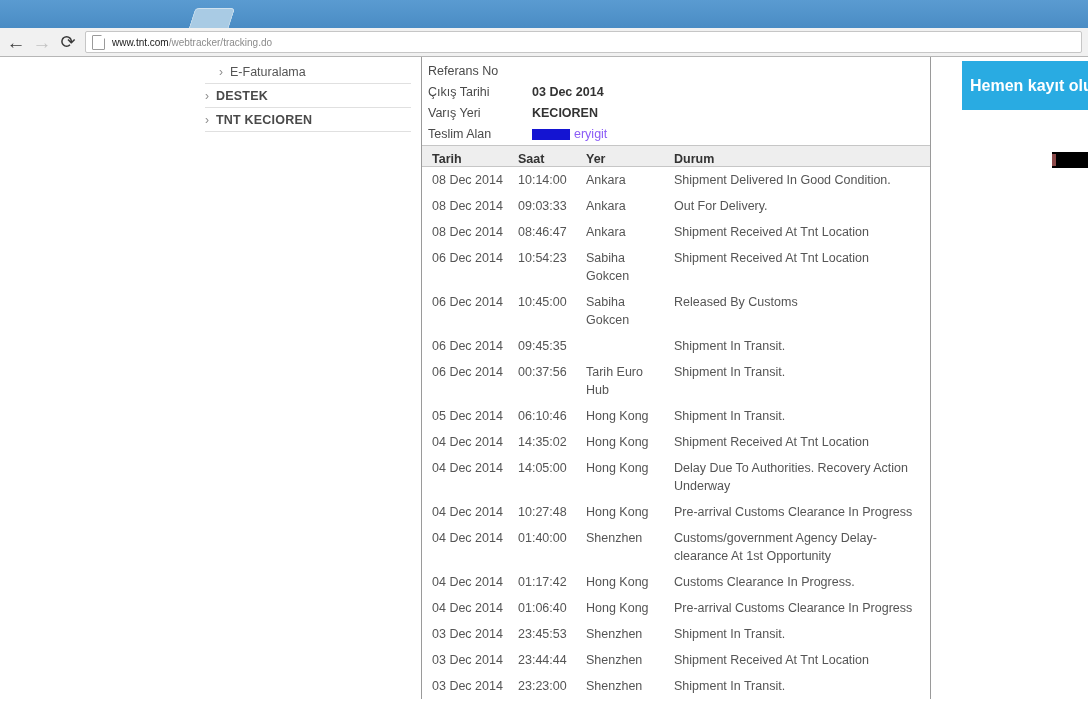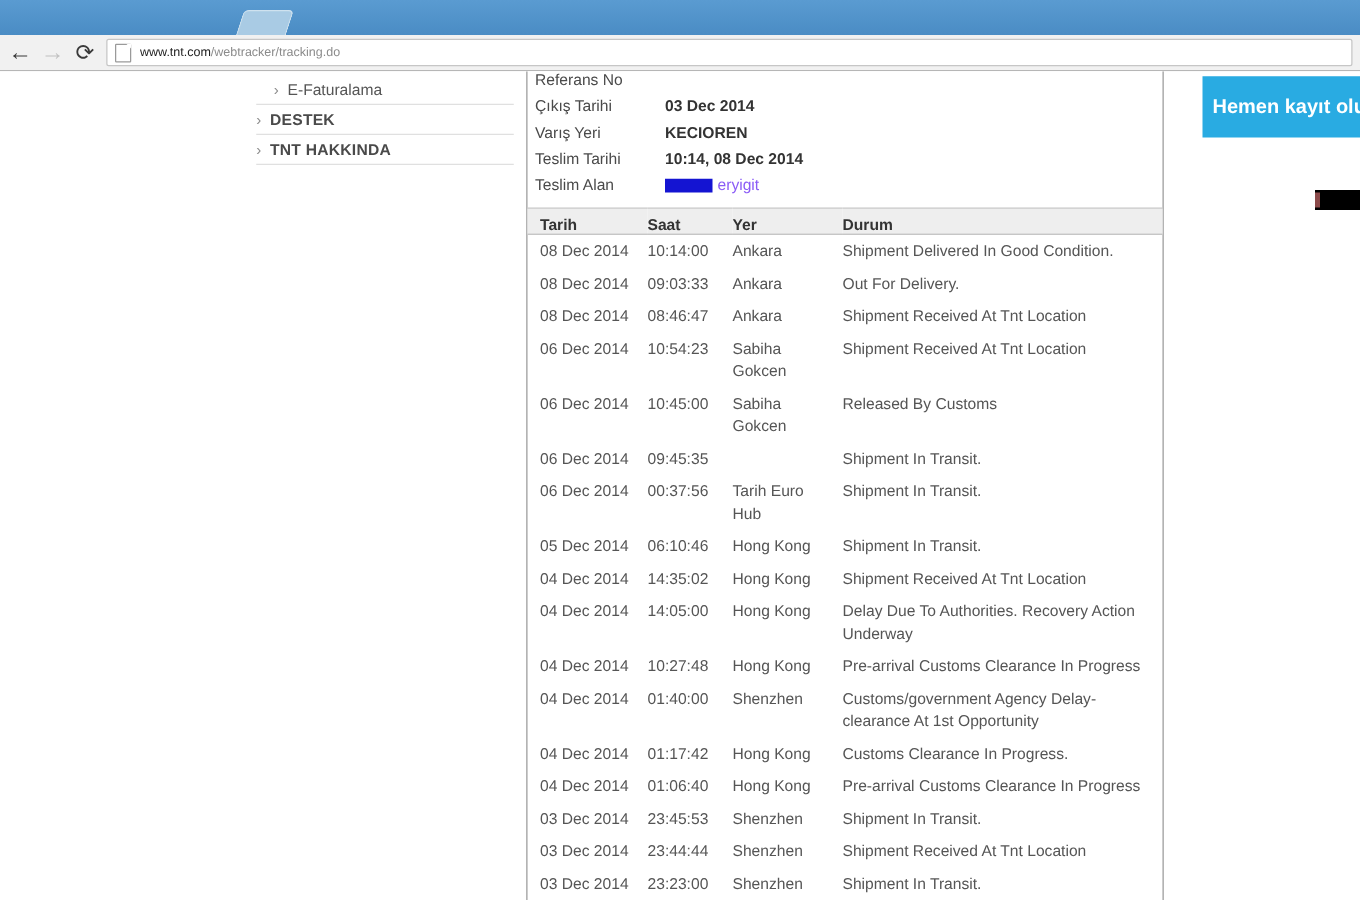--- a/index.html
+++ b/index.html
@@ -115,21 +115,21 @@
   
   .panel {
     position: absolute; left: 421px; top: 0px; width: 510px;
     border-left: 1px solid #9a9a9a;
     border-right: 1px solid #9a9a9a;
     background: #ffffff;
     box-sizing: border-box;
   }
   .detail { padding: 0 0 4px 6px; }
   .detail-row {
-    display: flex; align-items: flex-start; height: 21px;
+    display: flex; align-items: flex-end; height: 21px;
   }
   .detail-row .k {
     width: 104px; flex: 0 0 auto;
     font-size: 12.5px; color: #4a4a4a;
   }
   .detail-row .v {
     font-size: 12.5px; color: #333; font-weight: bold;
   }
   .redact {
     display: inline-block; width: 38px; height: 11px;
@@ -203,44 +203,40 @@
       <div class="nav-row sub">
         <span class="chev">›</span>
         <span class="lbl">E-Faturalama</span>
       </div>
       <div class="nav-row top">
         <span class="chev">›</span>
         <span class="lbl">DESTEK</span>
       </div>
       <div class="nav-row top">
         <span class="chev">›</span>
-        <span class="lbl">TNT HAKKINDA</span>
+        <span class="lbl">TNT KECIOREN</span>
       </div>
     </div>
 
     <div class="panel">
 
       <div class="detail">
         <div class="detail-row">
           <span class="k">Referans No</span>
           <span class="v"></span>
         </div>
         <div class="detail-row">
           <span class="k">Çıkış Tarihi</span>
           <span class="v">03 Dec 2014</span>
         </div>
         <div class="detail-row">
           <span class="k">Varış Yeri</span>
           <span class="v">KECIOREN</span>
         </div>
         <div class="detail-row">
-          <span class="k">Teslim Tarihi</span>
-          <span class="v">10:14, 08 Dec 2014</span>
-        </div>
-        <div class="detail-row">
           <span class="k">Teslim Alan</span>
           <span class="v"><span class="redact"></span><span class="redact-label">eryigit</span></span>
         </div>
       </div>
 
       <table class="tbl">
         <thead>
           <tr>
             <th class="c1">Tarih</th>
             <th class="c2">Saat</th>

